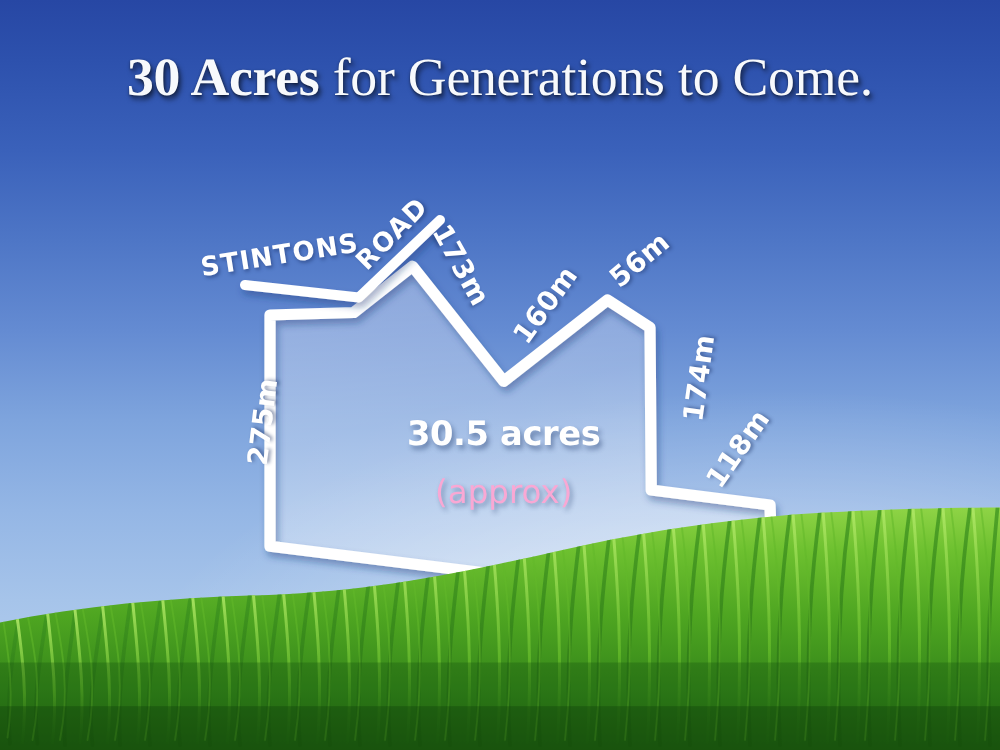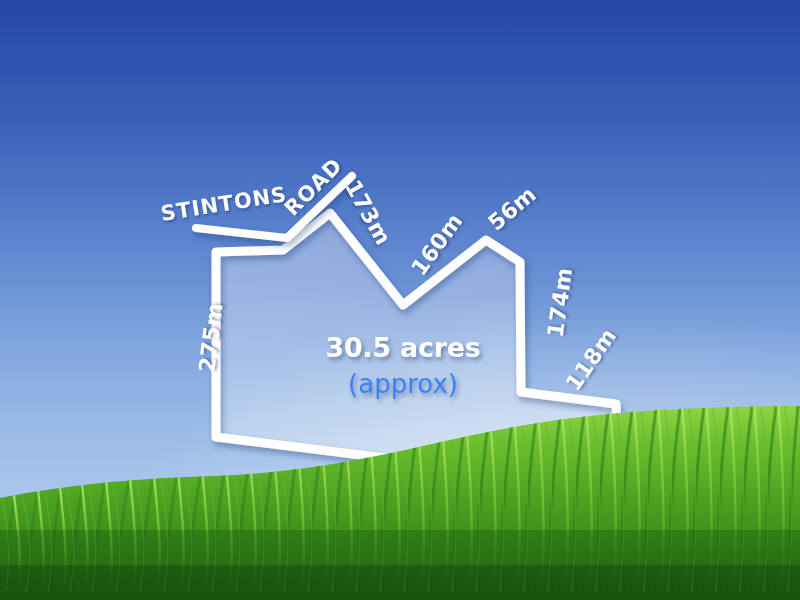--- a/index.html
+++ b/index.html
@@ -103,44 +103,47 @@
   }
   .area-main {
     font-family: "DejaVu Sans", "Liberation Sans", sans-serif;
     font-weight: bold;
     font-size: 27px;
     color: #ffffff;
     text-shadow: 2px 3px 4px rgba(30,55,105,0.45);
     letter-spacing: -0.3px;
   }
   .area-sub {
-    margin-top: 6px;
+    margin-top: 16px;
     font-family: "DejaVu Sans", "Liberation Sans", sans-serif;
     font-weight: normal;
     font-size: 26px;
-    color: #3b82f6;
+    color: #f9a8d4;
     text-shadow: 2px 3px 4px rgba(30,55,105,0.45);
   }
 
   
   .grass-svg {
     position: absolute;
     left: 0;
     bottom: 0;
     width: 800px;
     height: 220px;
   }
 </style>
 </head>
 <body>
 
 <div id="stage">
 
   <div class="sky"></div>
 
+  <div class="title">
+    <span class="strong">30 Acres</span><span class="light"> for Generations to Come.</span>
+  </div>
 
   <svg class="parcel-svg" viewBox="0 0 800 600">
     <defs>
       <linearGradient id="parcelFill" x1="0" y1="0" x2="0.35" y2="1">
         <stop offset="0%" stop-color="#ffffff" stop-opacity="0.34"></stop>
         <stop offset="48%" stop-color="#ffffff" stop-opacity="0.27"></stop>
         <stop offset="100%" stop-color="#ffffff" stop-opacity="0.40"></stop>
       </linearGradient>
       <filter id="softShadow" x="-25%" y="-25%" width="160%" height="160%">
         <feDropShadow dx="2" dy="4" stdDeviation="3" flood-color="#1b3a78" flood-opacity="0.40"></feDropShadow>

